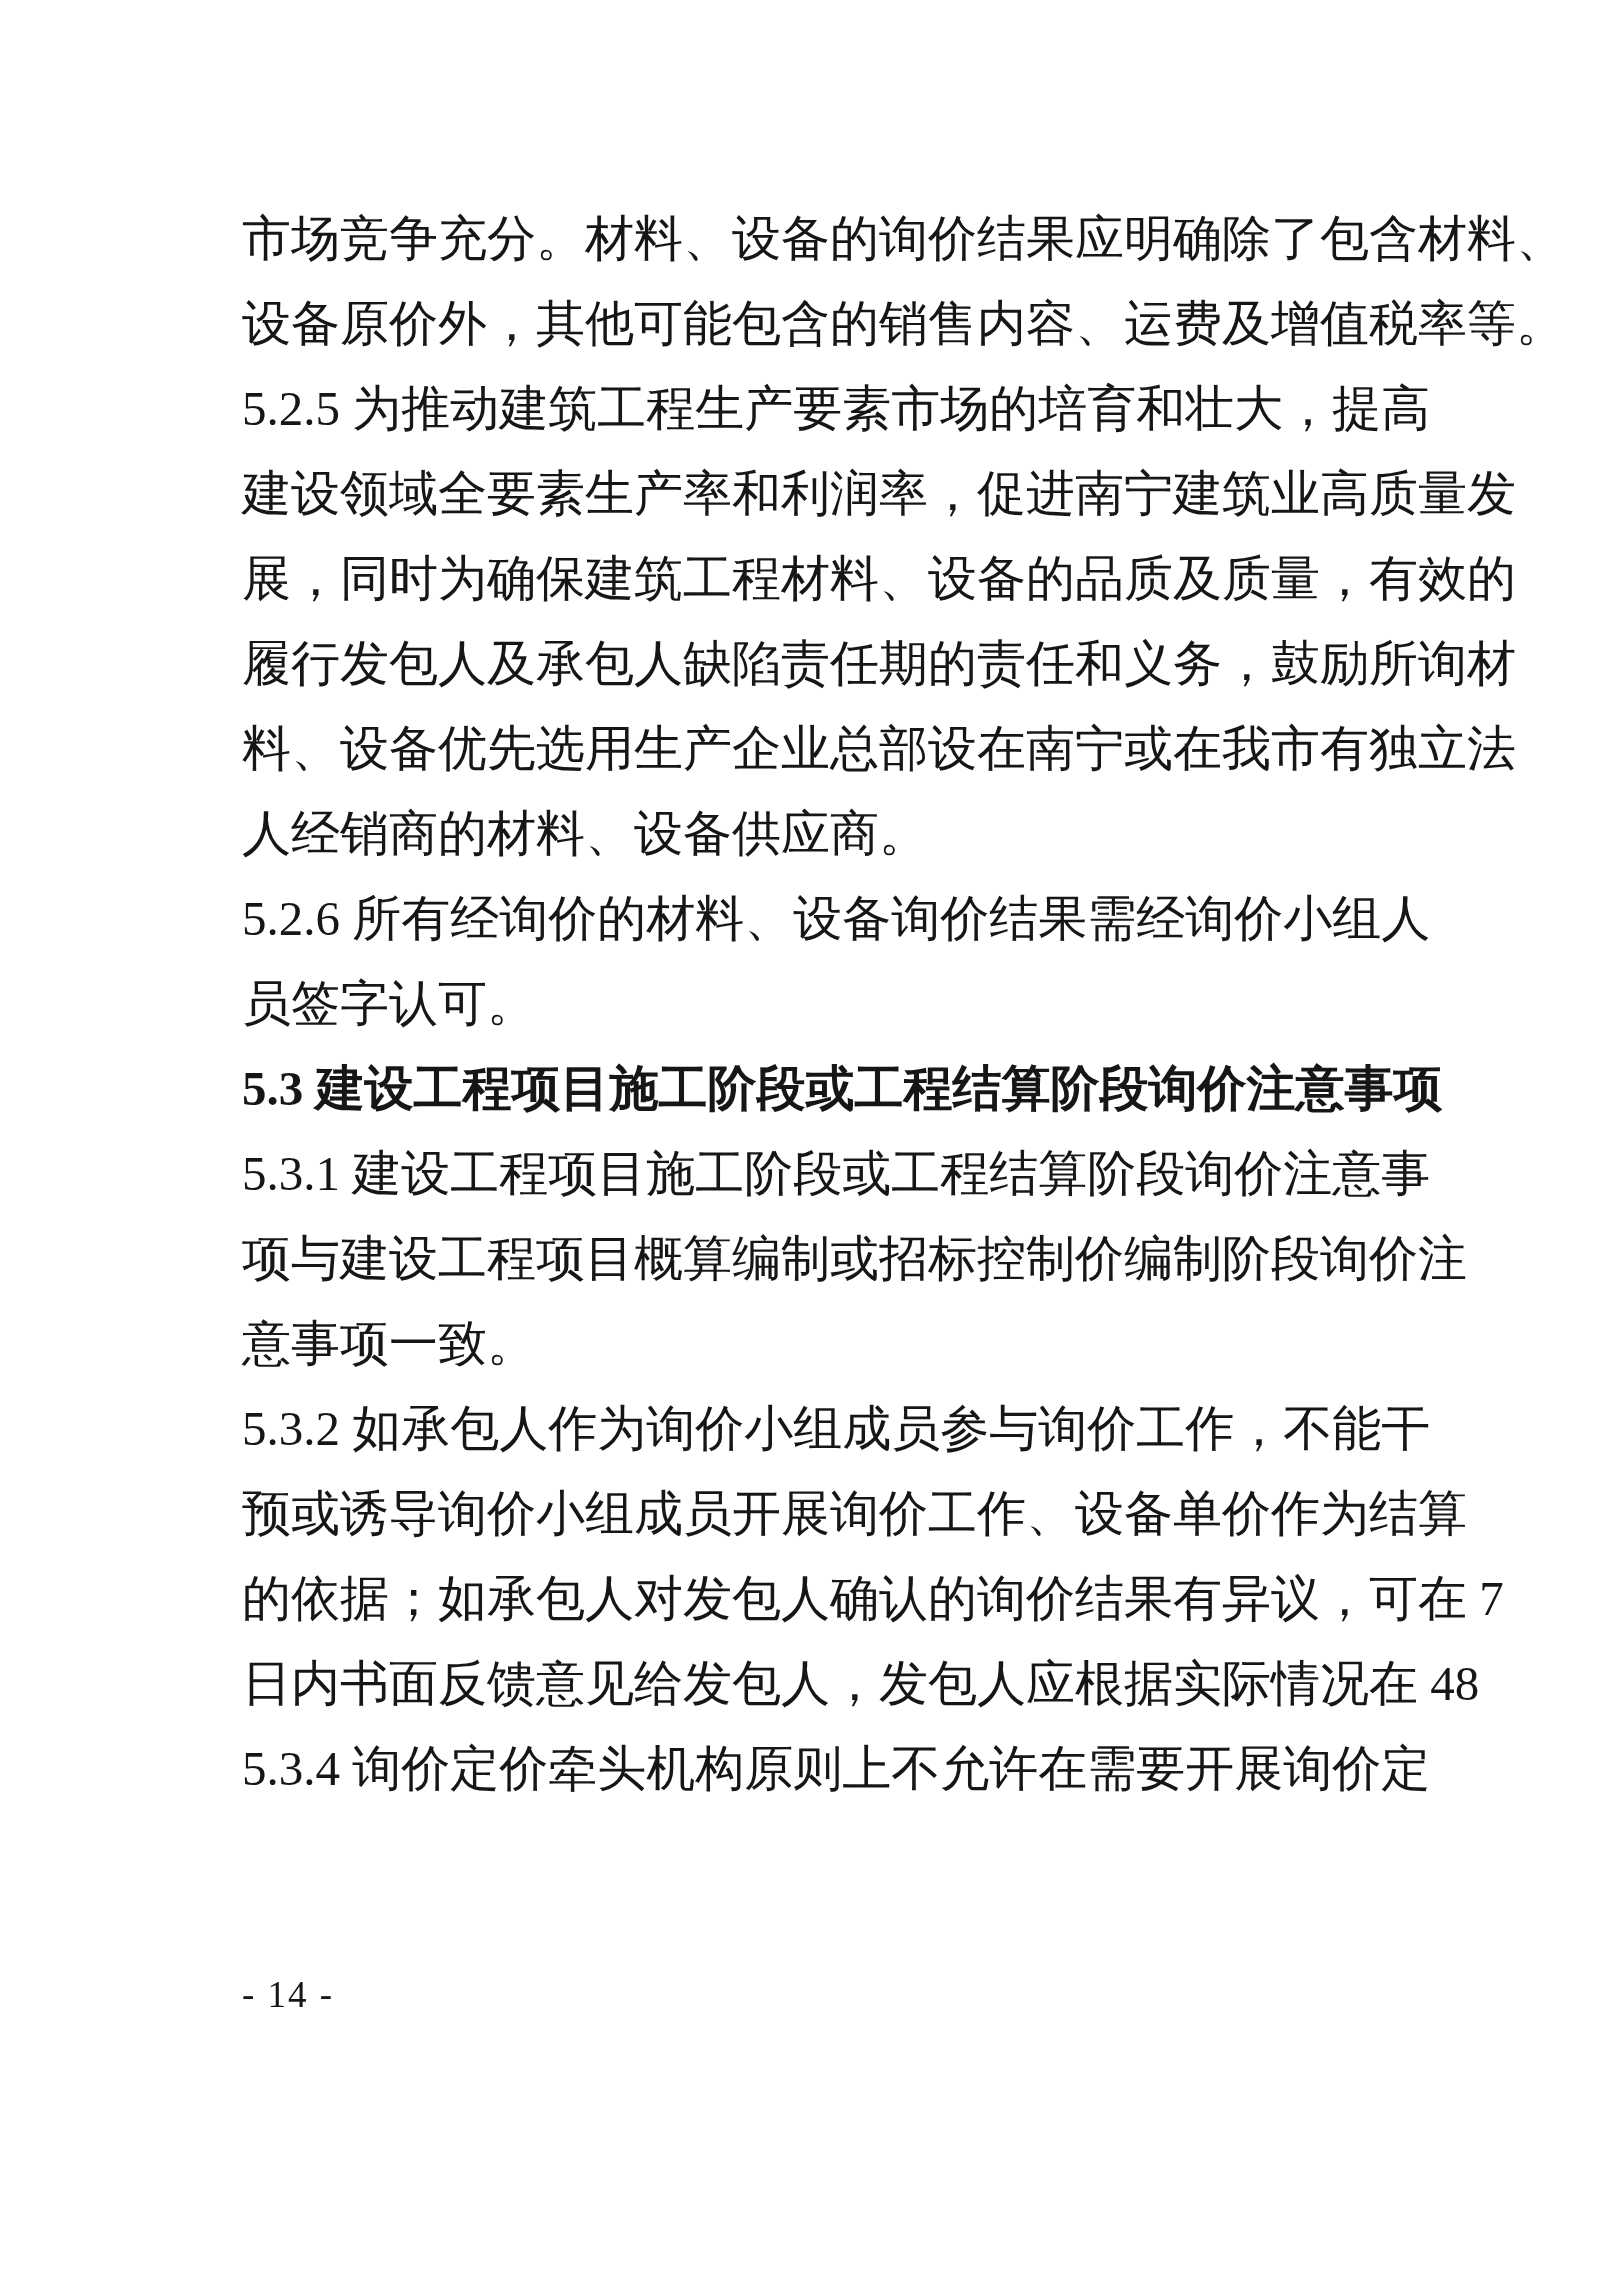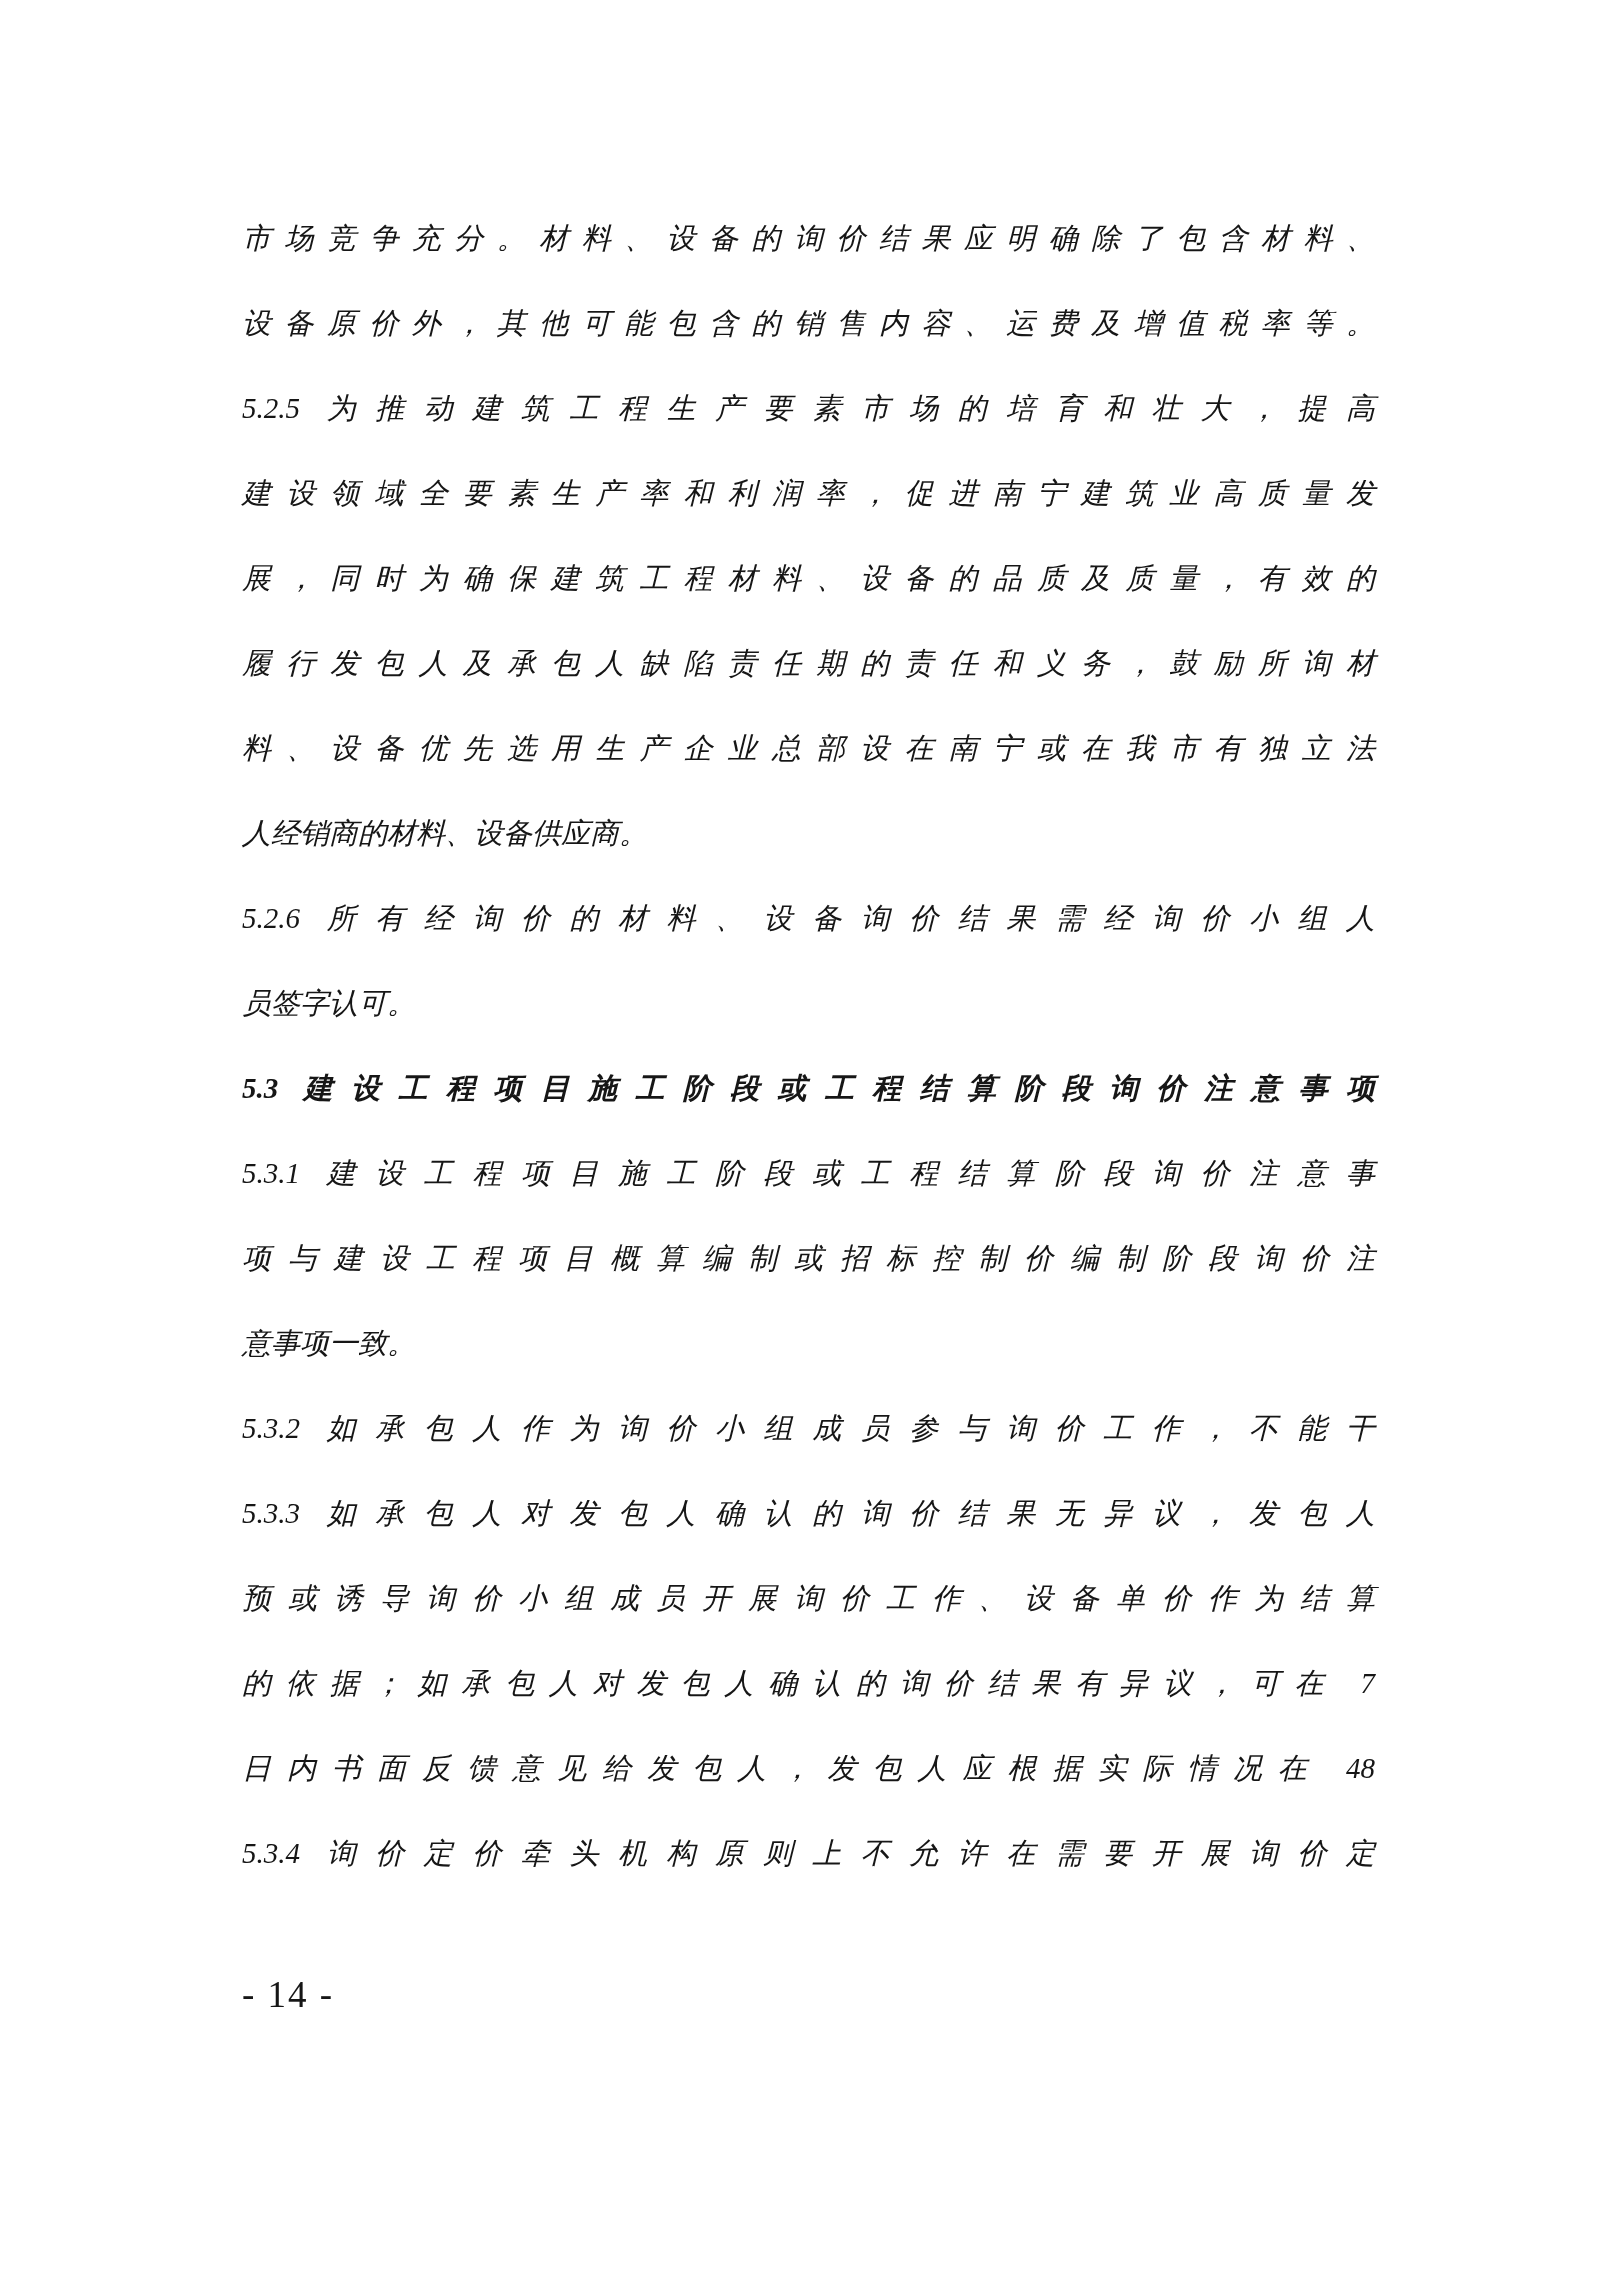--- a/index.html
+++ b/index.html
@@ -18,24 +18,23 @@
   }
   .textblock {
     position: absolute;
     left: 242px;
     top: 196px;
     width: 1133px;
   }
   .tline {
     height: 85px;
     line-height: 85px;
-    font-size: 29px;
+    font-size: 49px;
     white-space: nowrap;
     letter-spacing: 0px;
-    font-style: italic;
   }
   
   .jline {
     text-align: justify;
     text-align-last: justify;
   }
   
   .lline {
     text-align: left;
     text-align-last: left;
@@ -67,21 +66,20 @@
     <div class="tline jline">履行发包人及承包人缺陷责任期的责任和义务，鼓励所询材</div>
     <div class="tline jline">料、设备优先选用生产企业总部设在南宁或在我市有独立法</div>
     <div class="tline lline">人经销商的材料、设备供应商。</div>
     <div class="tline jline">5.2.6  所有经询价的材料、设备询价结果需经询价小组人</div>
     <div class="tline lline">员签字认可。</div>
     <div class="tline jline bold">5.3  建设工程项目施工阶段或工程结算阶段询价注意事项</div>
     <div class="tline jline">5.3.1  建设工程项目施工阶段或工程结算阶段询价注意事</div>
     <div class="tline jline">项与建设工程项目概算编制或招标控制价编制阶段询价注</div>
     <div class="tline lline">意事项一致。</div>
     <div class="tline jline">5.3.2  如承包人作为询价小组成员参与询价工作，不能干</div>
-    <div class="tline jline">5.3.3  如承包人对发包人确认的询价结果无异议，发包人</div>
     <div class="tline jline">预或诱导询价小组成员开展询价工作、设备单价作为结算</div>
     <div class="tline jline">的依据；如承包人对发包人确认的询价结果有异议，可在 7</div>
     <div class="tline jline">日内书面反馈意见给发包人，发包人应根据实际情况在 48</div>
     <div class="tline jline">5.3.4  询价定价牵头机构原则上不允许在需要开展询价定</div>
   </div>
   <div class="pagenum">- 14 -</div>
 </div>
 
 
 </body></html>

